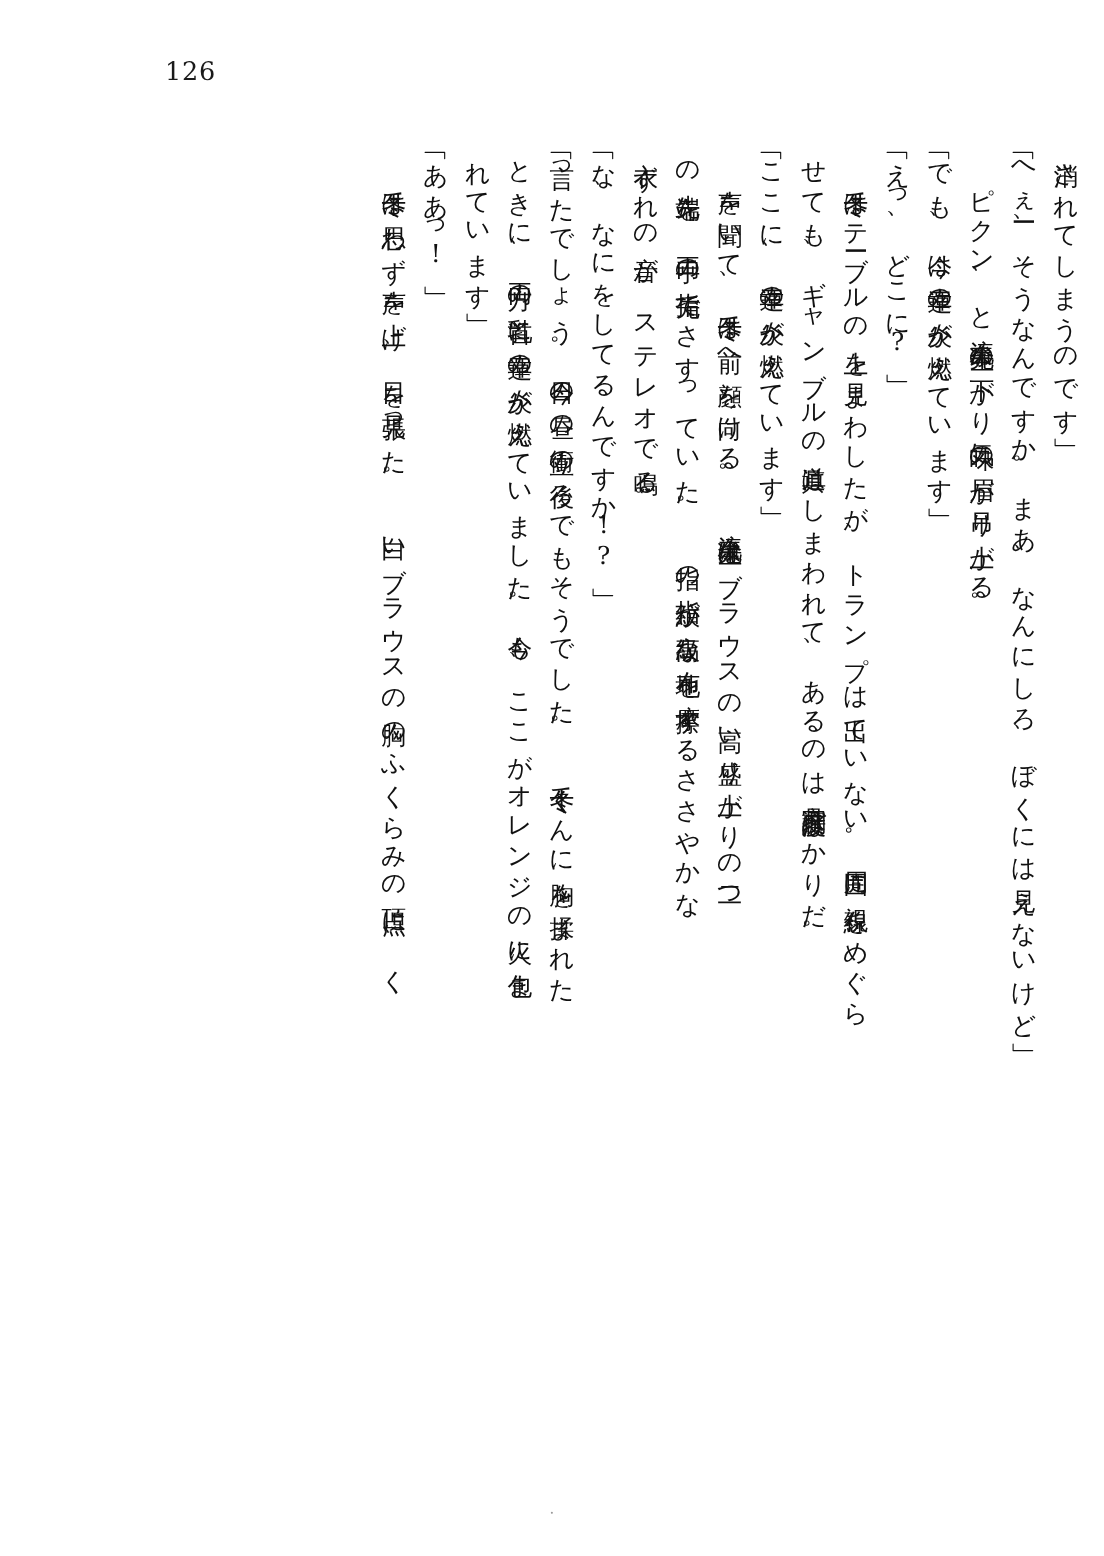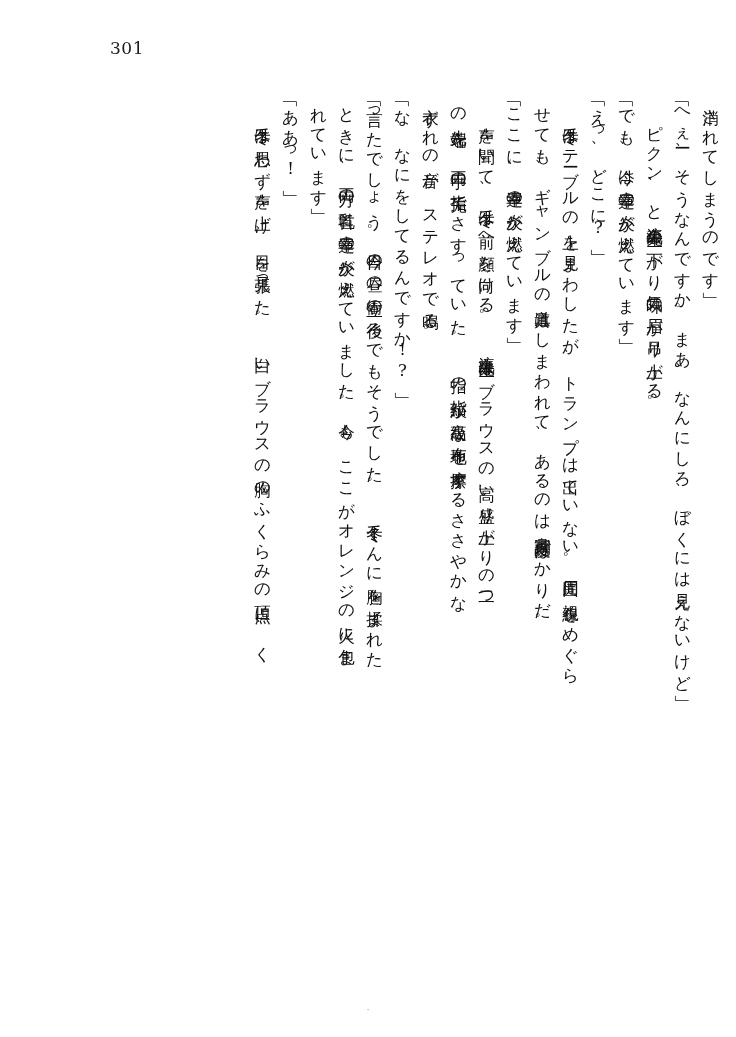--- a/index.html
+++ b/index.html
@@ -63,21 +63,21 @@
     transform: translateX(-50%);
     font-size: 10px;
     color: #9a9a9a;
   }
 </style>
 </head>
 <body>
 
 <div class="page">
 
-  <div class="page-number">301</div>
+  <div class="page-number">126</div>
 
   <div class="text-body">
     <div class="line">消されてしまうのです」</div>
     <div class="line">「へぇー、そうなんですか。まあ、なんにしろ、ぼくには見えないけど」</div>
     <div class="line">　ピクン、と流奈先生の下がり気味の眉が吊り上がる。</div>
     <div class="line">「でも、今は幸運の炎が燃えています」</div>
     <div class="line">「えっ、どこに?」</div>
     <div class="line">　千冬はテーブルの上を見まわしたが、トランプは出ていない。周囲に視線をめぐら</div>
     <div class="line">せても、ギャンブルの道具はしまわれて、あるのは家具調度ばかりだ。</div>
     <div class="line">「ここに、幸運の炎が燃えています」</div>

